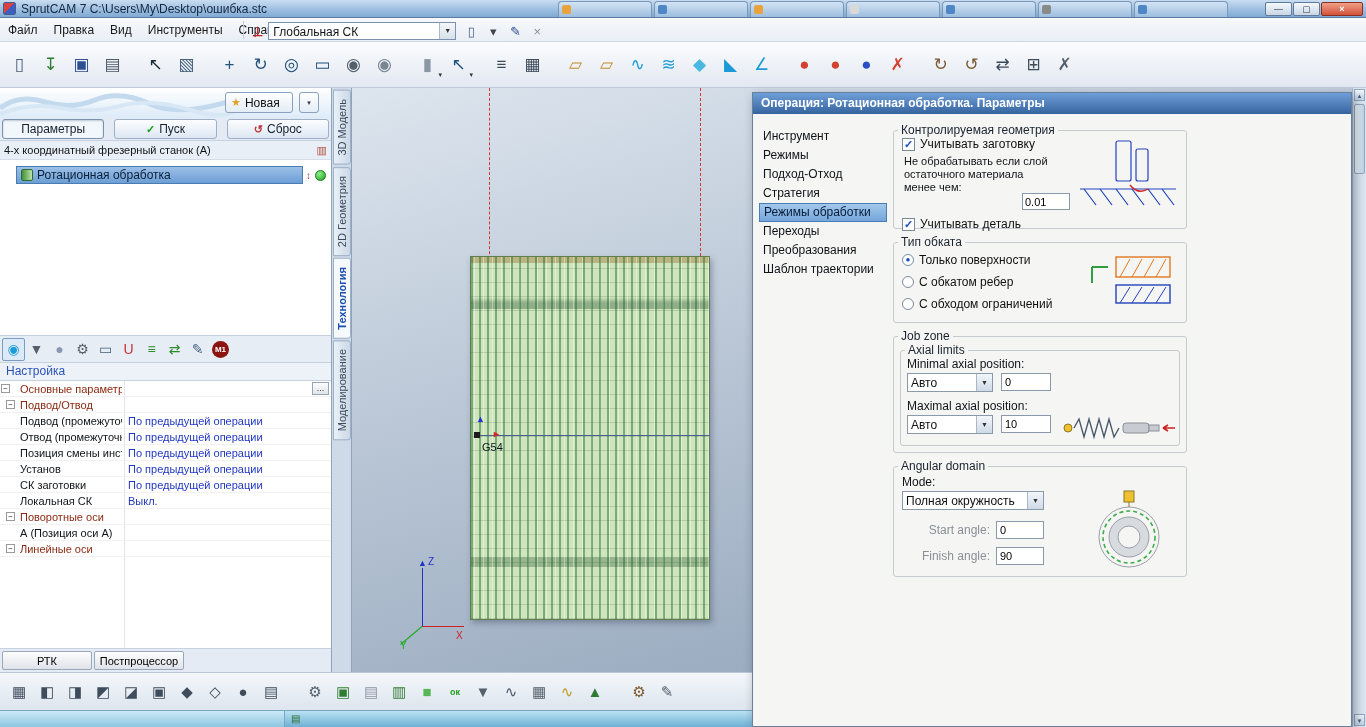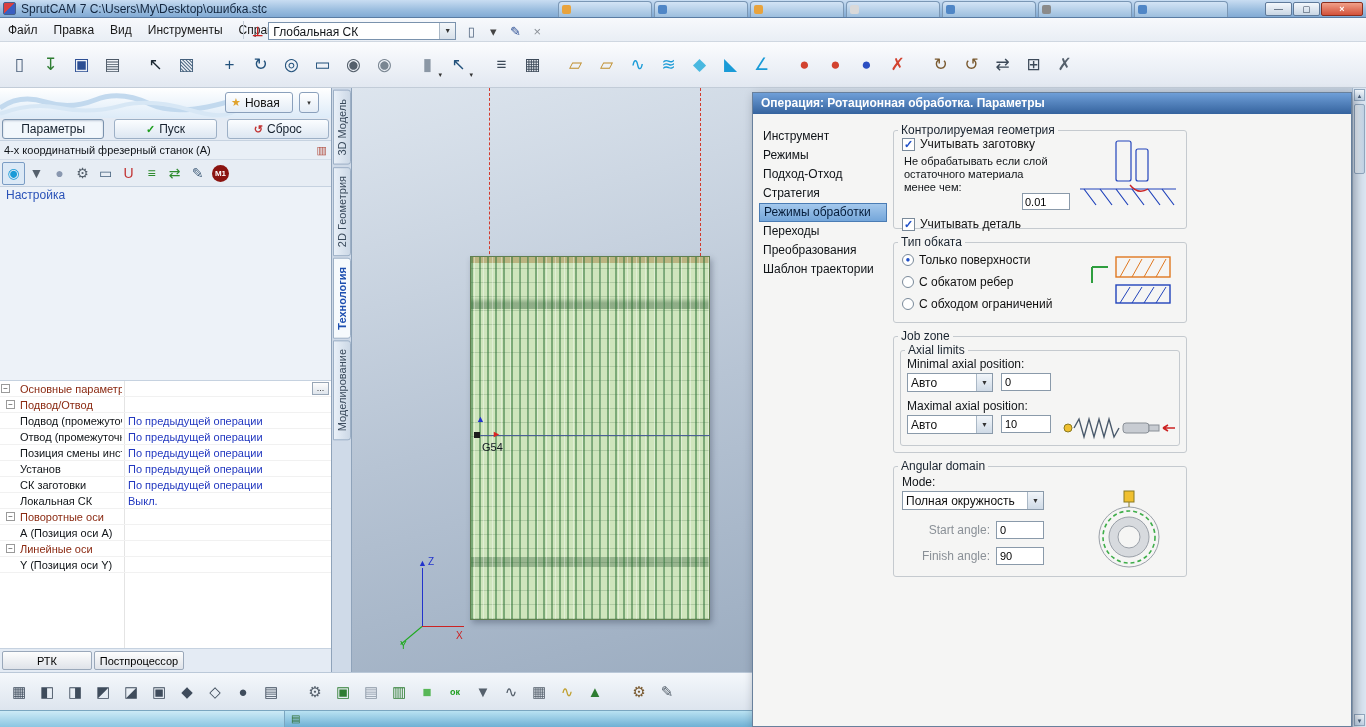--- a/index.html
+++ b/index.html
@@ -415,20 +415,31 @@
         </div>
         <div class="lp-tab">
           <span class="ti" style="color: rgb(194, 51, 51);">↺</span>
           <span>Сброс</span>
         </div>
       </div>
     <div class="machine-row">
       <span class="ml">4-х координатный фрезерный станок (А)</span>
       <span class="mi">▥</span>
     </div>
+    <div class="ops">
+      <div class="op-row">
+        <span class="op-indent"></span>
+        <span class="op-sel">
+          <span class="op-icon"></span>
+          <span>Ротационная обработка</span>
+        </span>
+        <span class="op-flag">↕</span>
+        <span class="op-status"></span>
+      </div>
+    </div>
     <div class="lp-iconrow">
 
     <div class="lpi active">
           <span class="g" style="color: rgb(26, 155, 215);">◉</span>
         </div>
         <div class="lpi">
           <span class="g" style="color: rgb(85, 96, 108);">▼</span>
         </div>
         <div class="lpi">
           <span class="g" style="color: rgb(138, 152, 176);">●</span>
@@ -516,26 +527,20 @@
         </div>
         <div class="prow leaf">
           <span class="ptree"></span>
           <span class="pname">А (Позиция оси А)</span>
           <span class="pval"></span>
           
         </div>
         <div class="prow sec">
           <span class="ptree">−</span>
           <span class="pname">Линейные оси</span>
-          <span class="pval"></span>
-          
-        </div>
-        <div class="prow leaf">
-          <span class="ptree"></span>
-          <span class="pname">Y (Позиция оси Y)</span>
           <span class="pval"></span>
           
         </div>
       </div>
     <div class="lp-bottom">
 
     <button class="lp-btn">РТК</button>
         <button class="lp-btn">Постпроцессор</button>
       </div>
   </div>

